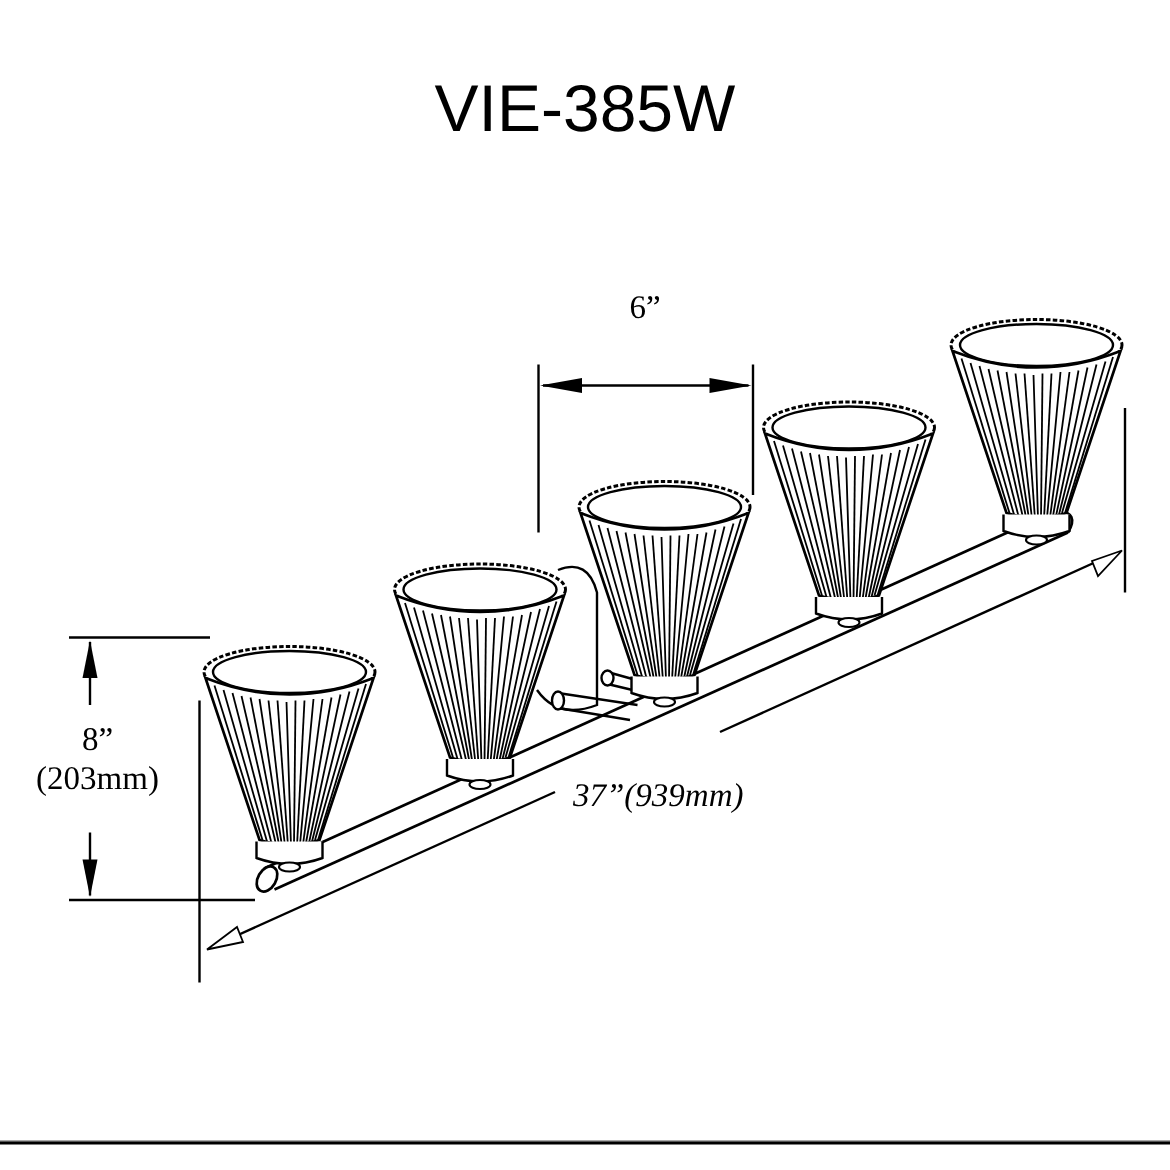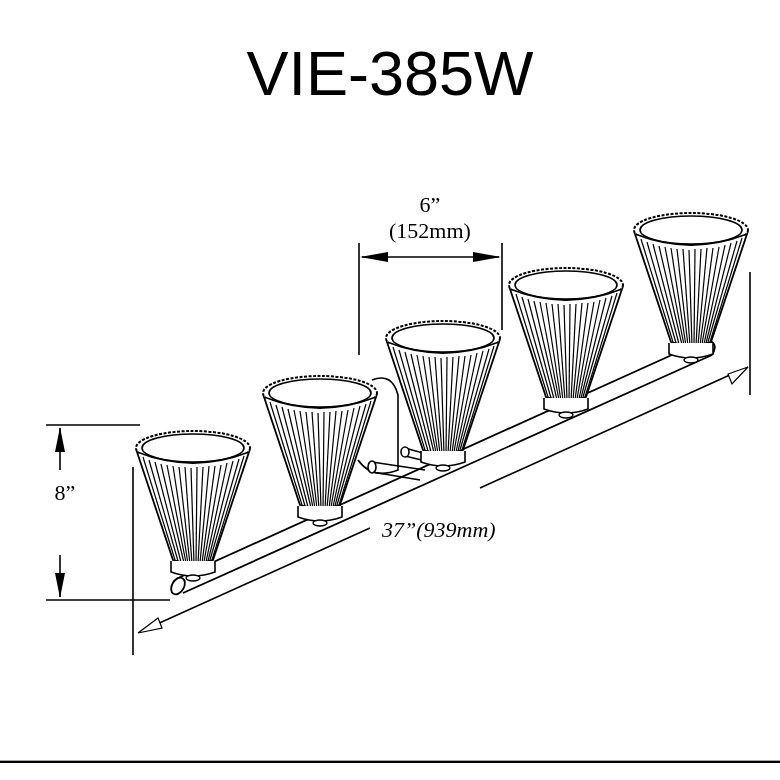--- a/index.html
+++ b/index.html
@@ -1,19 +1,19 @@
 <!DOCTYPE html>
 <html><head>
 <meta charset="utf-8">
 <style>
   html, body { margin: 0; padding: 0; background: #ffffff; }
   body { width: 780px; height: 780px; position: relative; overflow: hidden; }
   .title {
     position: absolute; left: 0; top: 38px; width: 780px; text-align: center;
-    font-family: "Liberation Sans", sans-serif; font-size: 63px; color: #000;
+    font-family: "Liberation Sans", sans-serif; font-size: 44px; color: #000;
     letter-spacing: 0px; line-height: 70px;
   }
   .dim {
     position: absolute; font-family: "Liberation Serif", serif; font-size: 22px;
     color: #000; text-align: center; line-height: 26px; white-space: nowrap;
   }
   .dim-width { left: 360px; top: 192px; width: 140px; }
   .dim-height { left: 0px; top: 480px; width: 130px; }
   .dim-length { left: 382px; top: 517px; font-style: italic; }
   svg.drawing { position: absolute; left: 0; top: 0; }
@@ -107,22 +107,22 @@
     <line x1="750" y1="272" x2="750" y2="395"></line>
     <line x1="155" y1="625" x2="370" y2="528"></line>
     <line x1="480" y1="488" x2="732" y2="374"></line>
   </g>
   <polygon points="138,633 158,618 162,628" fill="#fff" stroke="#000" stroke-width="1.2"></polygon>
   <polygon points="748,367 728,374 732,384" fill="#fff" stroke="#000" stroke-width="1.2"></polygon>
 </svg>
 
 <div class="dim dim-width">
   <div>6”</div>
-  <div>(152mm)</div>
 </div>
 
 <div class="dim dim-height">
   <div>8”</div>
+  <div>(203mm)</div>
 </div>
 
 <div class="dim dim-length">37”(939mm)</div>
 
 <div class="bottom-rule"></div>
 
 </body></html>

